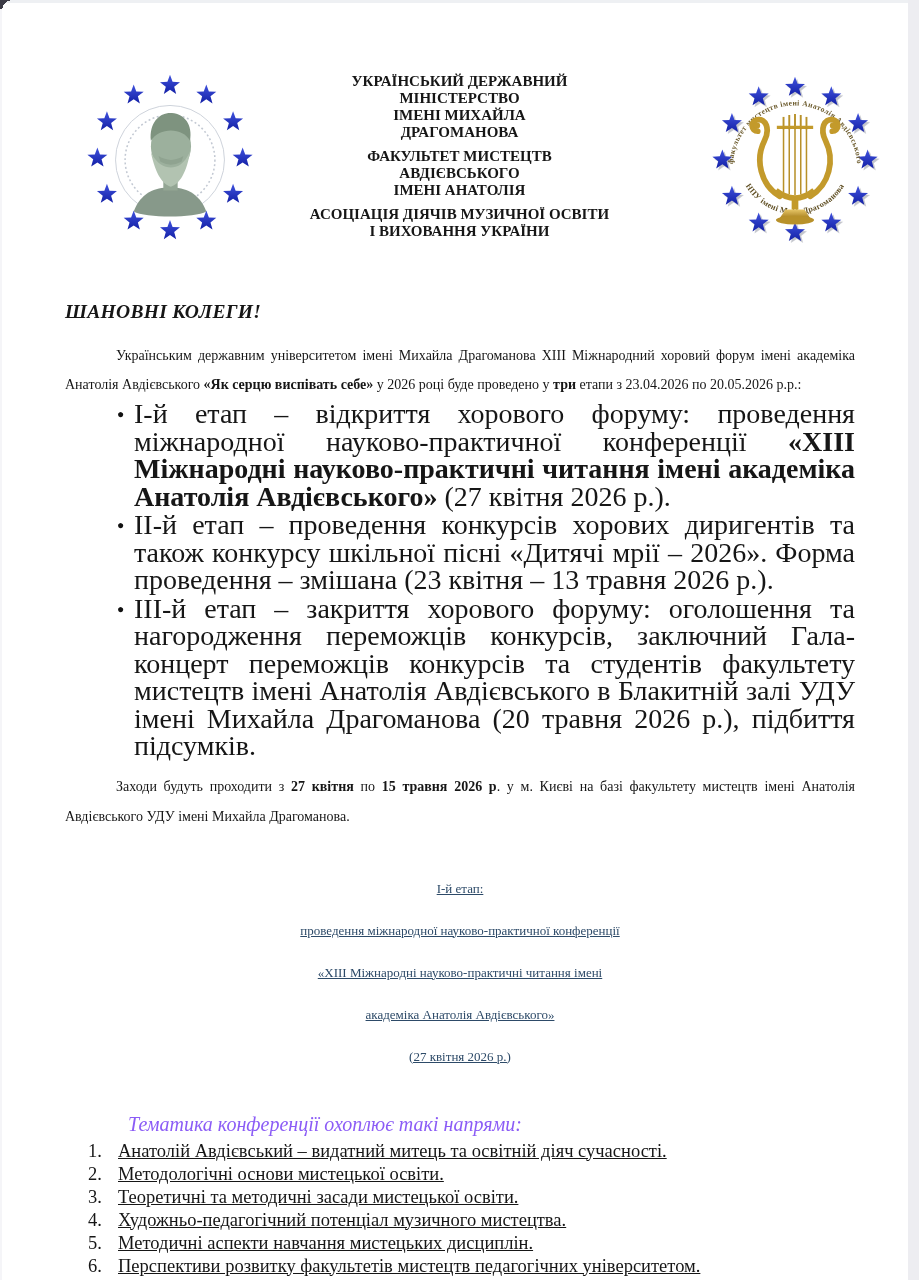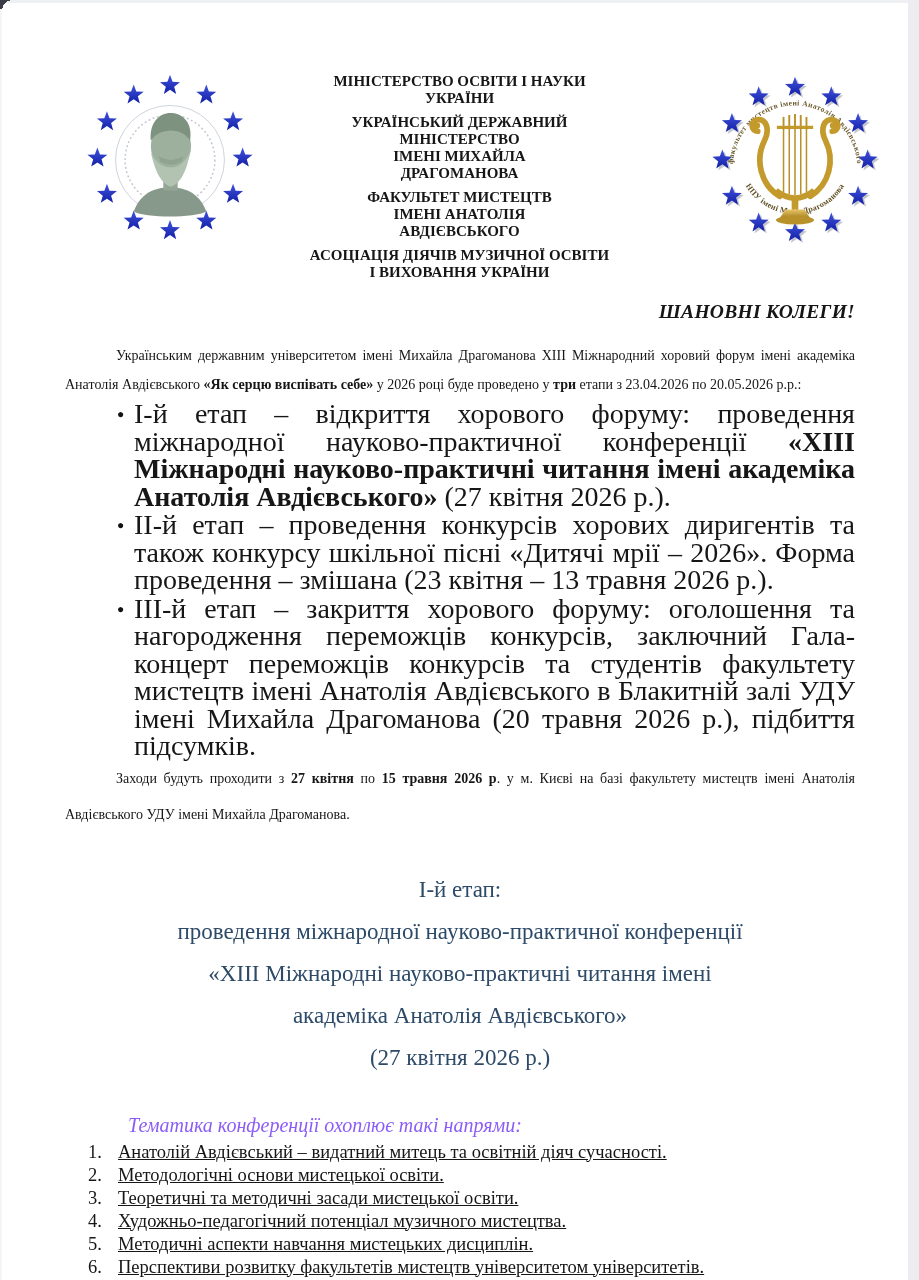--- a/index.html
+++ b/index.html
@@ -20,35 +20,35 @@
   .logo-left{left:84px;}
   .logo-right{left:702px;}
   .org-block{width:470px;margin:0 auto;text-align:center;font-weight:bold;
     font-size:15px;line-height:17px;padding-top:3px;}
   .org-group{margin:0 0 7px 0;}
   .org-group:last-child{margin-bottom:15px;}
   .org-line{display:block;}
 
   .content{margin:0 64px 0 65px;}
 
-  .salutation{margin-top:32px;text-align:right;font-weight:bold;font-style:italic;
+  .salutation{margin-top:32px;text-align:left;font-weight:bold;font-style:italic;
     font-size:19.5px;line-height:25px;letter-spacing:.3px;}
 
   .para{font-size:14px;text-align:justify;margin:0;}
   .para1{margin-top:17px;line-height:29px;text-indent:51px;}
-  .para2{margin-top:1px;line-height:36px;text-indent:51px;}
+  .para2{margin-top:12px;line-height:30px;text-indent:51px;}
 
   ul.stages{list-style:none;margin:1px 0 0 0;padding:0 0 0 69px;}
   ul.stages li{position:relative;font-size:28px;line-height:27.5px;
     text-align:justify;margin:0 0 1px 0;}
   ul.stages li::before{content:"\25CF";position:absolute;left:-17px;top:1px;
     font-size:12px;line-height:27.5px;color:#111;}
 
   .stage1-block{margin-top:47px;text-align:center;}
-  .stage1-block p{margin:0 0 22px 0;font-size:23px;line-height:20px;}
+  .stage1-block p{margin:0 0 22px 0;font-size:13px;line-height:20px;text-decoration:underline;}
 
   .topics-heading{margin:45px 0 0 0;padding-left:63px;font-size:20px;line-height:24px;
     font-style:italic;}
 
   ol.topics{list-style:none;counter-reset:tp;margin:4px 0 0 0;padding:0;}
   ol.topics li{counter-increment:tp;position:relative;padding-left:53px;
     font-size:18.5px;line-height:23px;text-decoration:underline;}
   ol.topics li::before{content:counter(tp) ".";position:absolute;left:23px;top:0;}
 
   .c-navy{color:#2d4a68;}
@@ -95,33 +95,29 @@
       <rect x="83" y="106" width="15" height="18" fill="#93a694"></rect>
       <ellipse cx="91" cy="78" rx="21" ry="26" fill="#9cb09d"></ellipse>
       <path d="M70,72 C68,52 80,42 92,43 C105,44 114,55 111,72 C104,58 79,57 70,72 Z" fill="#7e937f"></path>
       <path d="M70,84 C75,108 83,118 91,120 C100,118 108,104 111,83 C105,97 97,100 91,100 C84,100 76,96 70,84 Z" fill="#b2c3b1"></path>
       <path d="M78,88 Q91,96 104,88 L102,94 Q91,100 80,94 Z" fill="#8fa390"></path>
     </g>
   </svg>
 
   <div class="org-block">
     <p class="org-group">
-      <span class="org-line">МІНІСТЕРСТВО ОСВІТИ І НАУКИ</span>
-      <span class="org-line">УКРАЇНИ</span>
-    </p>
-    <p class="org-group">
       <span class="org-line">УКРАЇНСЬКИЙ ДЕРЖАВНИЙ</span>
       <span class="org-line">МІНІСТЕРСТВО</span>
       <span class="org-line">ІМЕНІ МИХАЙЛА</span>
       <span class="org-line">ДРАГОМАНОВА</span>
     </p>
     <p class="org-group">
       <span class="org-line">ФАКУЛЬТЕТ МИСТЕЦТВ</span>
+      <span class="org-line">АВДІЄВСЬКОГО</span>
       <span class="org-line">ІМЕНІ АНАТОЛІЯ</span>
-      <span class="org-line">АВДІЄВСЬКОГО</span>
     </p>
     <p class="org-group">
       <span class="org-line">АСОЦІАЦІЯ ДІЯЧІВ МУЗИЧНОЇ ОСВІТИ</span>
       <span class="org-line">І ВИХОВАННЯ УКРАЇНИ</span>
     </p>
   </div>
 
   <svg class="logo logo-right" width="186" height="172" viewBox="0 0 190 180">
     <defs>
       <linearGradient id="goldGrad" x1="0" y1="0" x2="0" y2="1">
@@ -199,17 +195,17 @@
   </div>
 
   <p class="topics-heading c-teal">Тематика конференції охоплює такі напрями:</p>
 
   <ol class="topics">
     <li>Анатолій Авдієвський – видатний митець та освітній діяч сучасності.</li>
     <li>Методологічні основи мистецької освіти.</li>
     <li>Теоретичні та методичні засади мистецької освіти.</li>
     <li>Художньо-педагогічний потенціал музичного мистецтва.</li>
     <li>Методичні аспекти навчання мистецьких дисциплін.</li>
-    <li>Перспективи розвитку факультетів мистецтв університетом університетів.</li>
+    <li>Перспективи розвитку факультетів мистецтв педагогічних університетом.</li>
     <li>Інноваційні тенденції розвитку мистецької освіти.</li>
   </ol>
 
 </div>
 
 </body></html>

